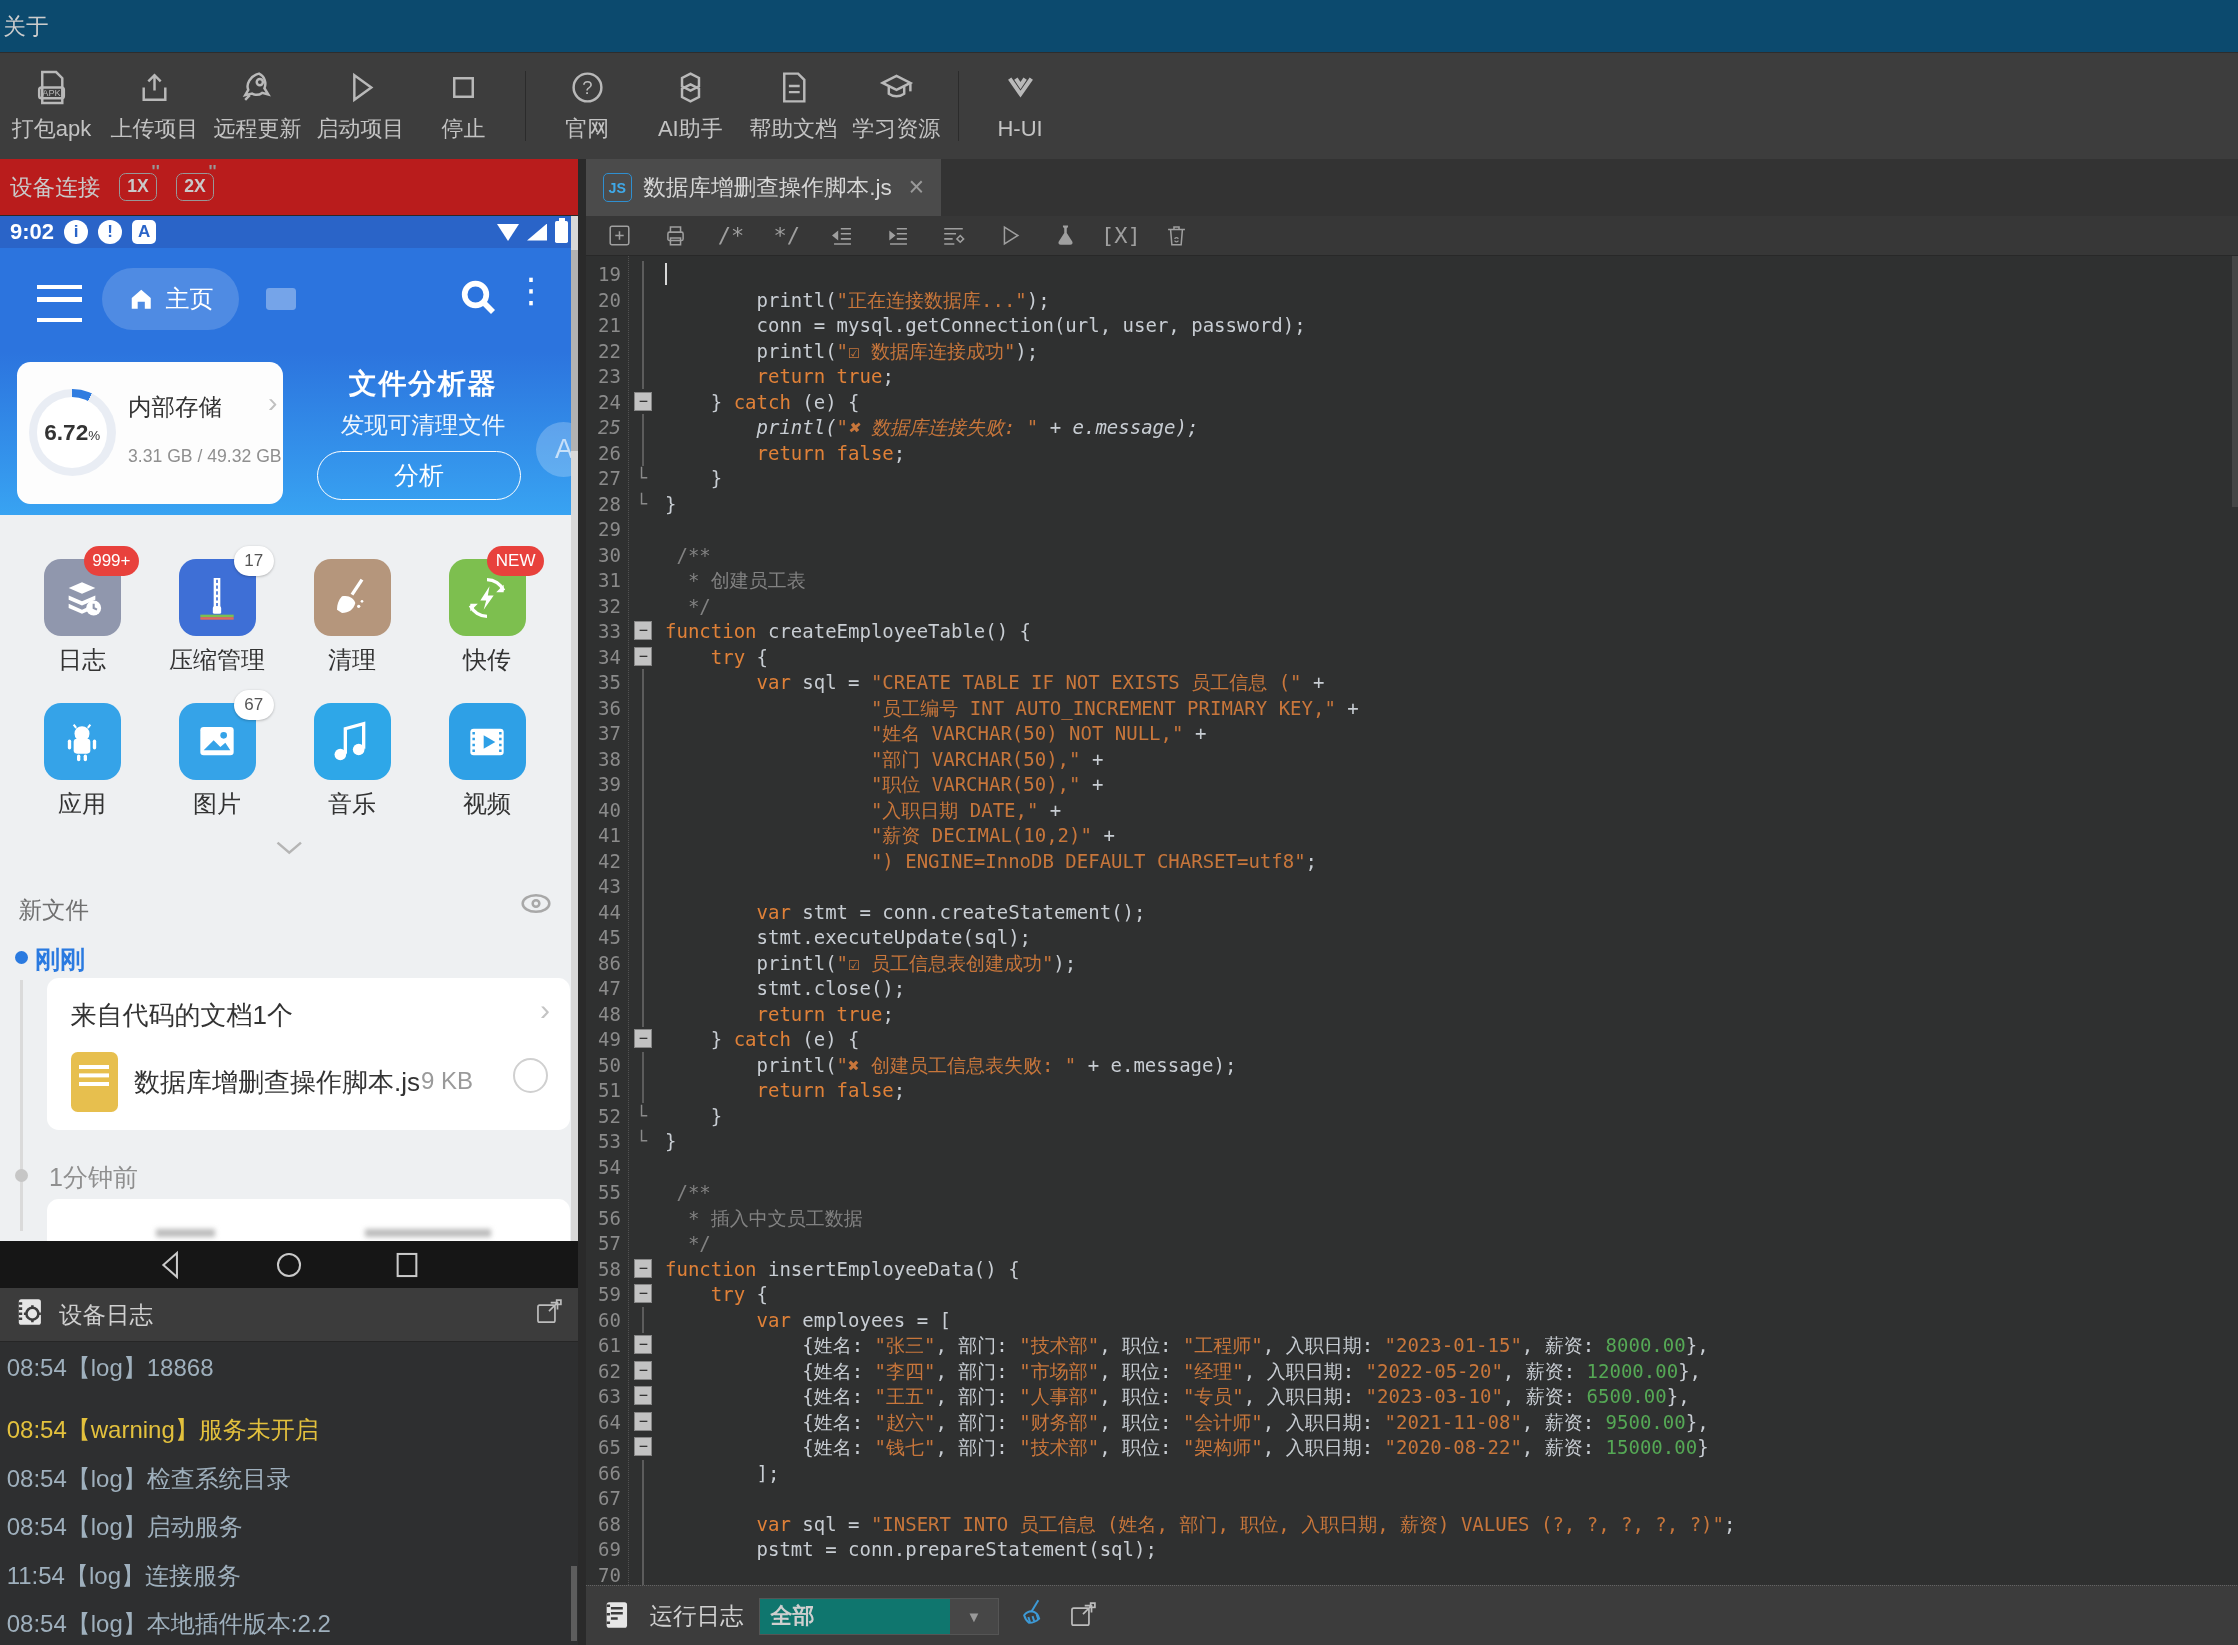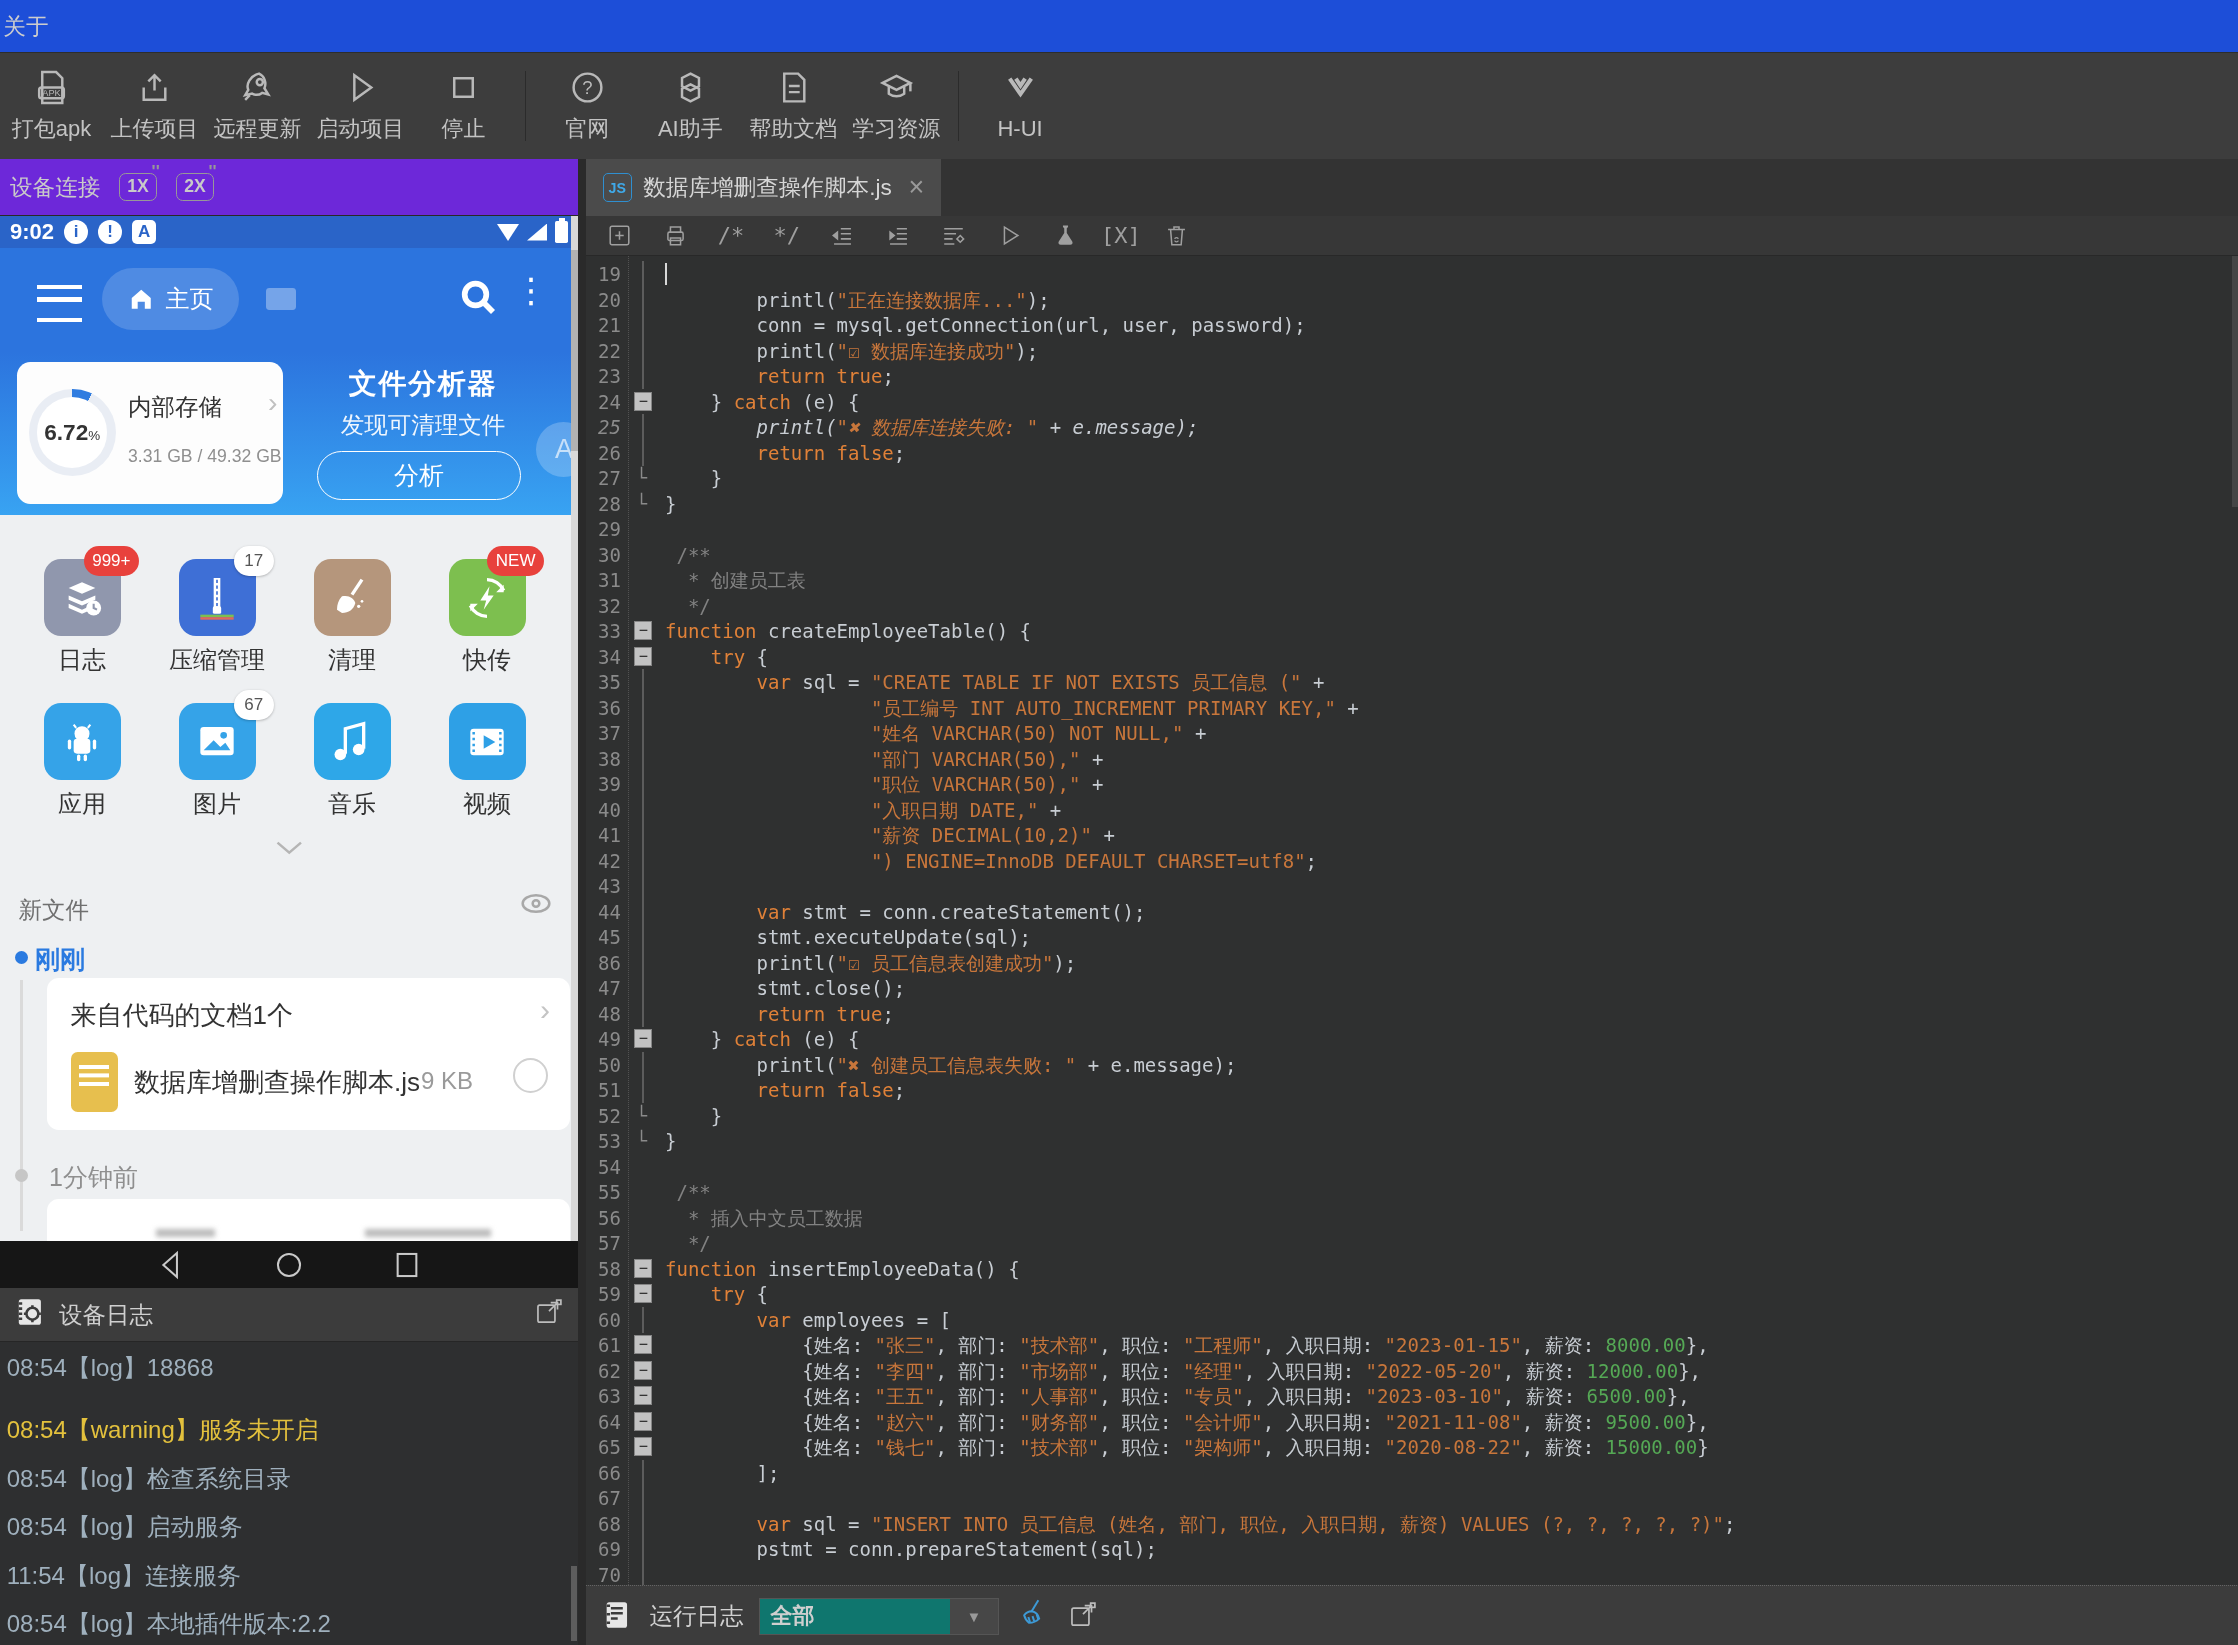--- a/index.html
+++ b/index.html
@@ -1,31 +1,31 @@
 <!DOCTYPE html>
 <html style="font-size:13.4px"><head>
 <meta charset="utf-8">
 <style>
   html,body{margin:0;padding:0;background:#222;}
   .app{position:relative;width:2239px;height:1646px;background:#3d3d3d;overflow:hidden;
        font-family:"Liberation Sans",sans-serif;-webkit-font-smoothing:antialiased;}
   
   .menubar{position:absolute;left:0;top:0;right:0;height:52px;display:flex;align-items:center;
-           color:#cdcdcd;font-size:22.6px;border-bottom:0.8px solid #2d2d2d;background:#1d4ed8;}
+           color:#cdcdcd;font-size:22.6px;border-bottom:0.8px solid #2d2d2d;background:#0c4a6e;}
   .menubar .mitem{margin-left:-6.7px;padding:0 10px;}
   .toolbar{position:absolute;left:0;top:53px;right:0;height:106px;display:flex;align-items:center;
            background:#3d3d3d;border-bottom:0.8px solid #282828;}
   .tb-item{display:flex;flex-direction:column;align-items:center;justify-content:center;
            width:103px;height:100%;color:#c3c3c3;font-size:22px;gap:6.7px;cursor:default;}
   .tb-icon{width:39px;height:39px;display:flex;align-items:center;justify-content:center;}
   .tb-icon svg{width:37px;height:37px;stroke:#b9b9b9;fill:none;stroke-width:1.6;}
   .tb-sep{width:0.8px;height:70px;background:#2b2b2b;margin:0 10px;}
   
   .left{position:absolute;left:0;top:159px;width:578px;bottom:0;background:#2e2f30;overflow:hidden;}
-  .devbar{position:absolute;left:0;top:0;right:0;height:57px;background:#6d28d9;display:flex;
+  .devbar{position:absolute;left:0;top:0;right:0;height:57px;background:#b91c1c;display:flex;
           align-items:center;gap:18.4px;padding-left:10px;color:#c9c9c9;font-size:22.6px;
           border-bottom:0.8px solid #292929;box-sizing:border-box;}
   .zoombtn{border:1.7px solid #989898;border-radius:6.7px;color:#c9c9c9;font-size:17.6px;font-weight:bold;
            padding:2.5px 7.5px;position:relative;line-height:1.2;}
   .zoombtn::after{content:"''";position:absolute;top:-11.7px;right:-3.4px;color:#989898;font-size:17px;}
   
   .phone{position:absolute;left:0;top:57px;width:578px;height:1025px;overflow:hidden;background:#eef0f2;}
   .p-status{position:absolute;left:0;top:0;right:0;height:32px;background:#2a64c8;display:flex;
             align-items:center;color:#fff;gap:10px;padding:0 10px;box-sizing:border-box;}
   .p-time{font-size:22px;font-weight:bold;}

